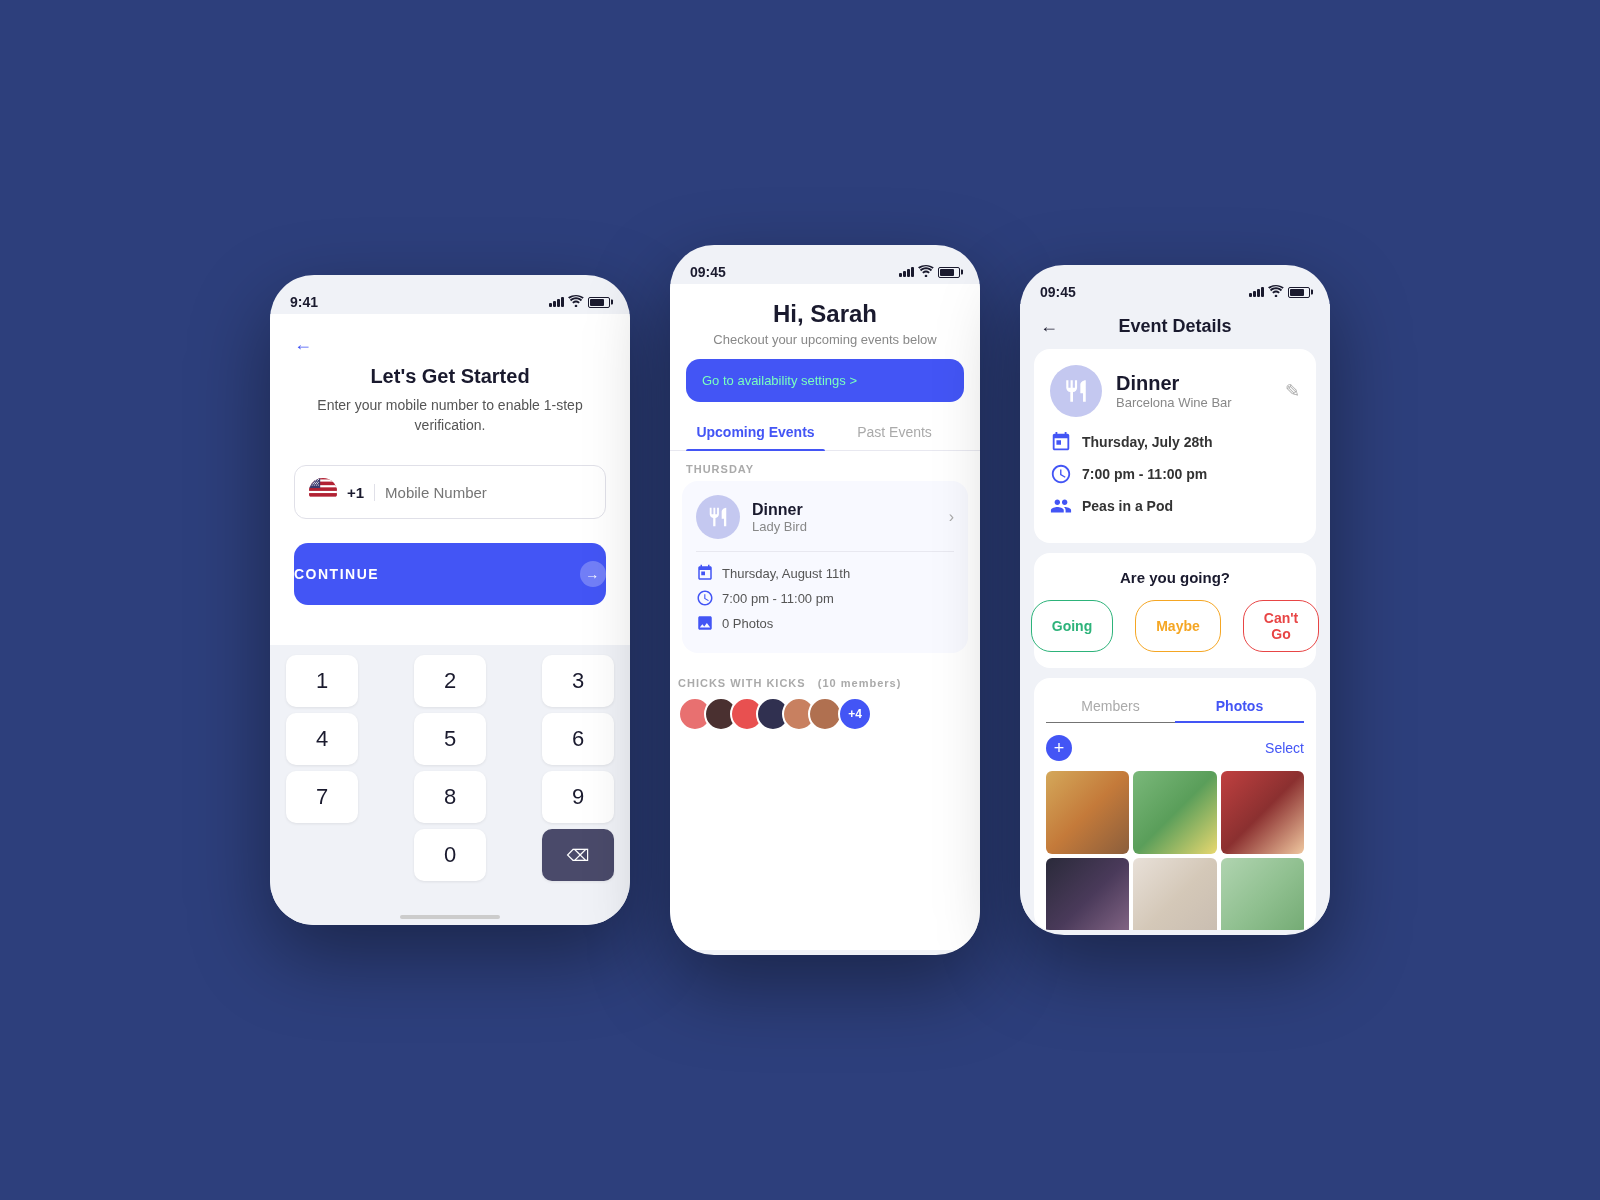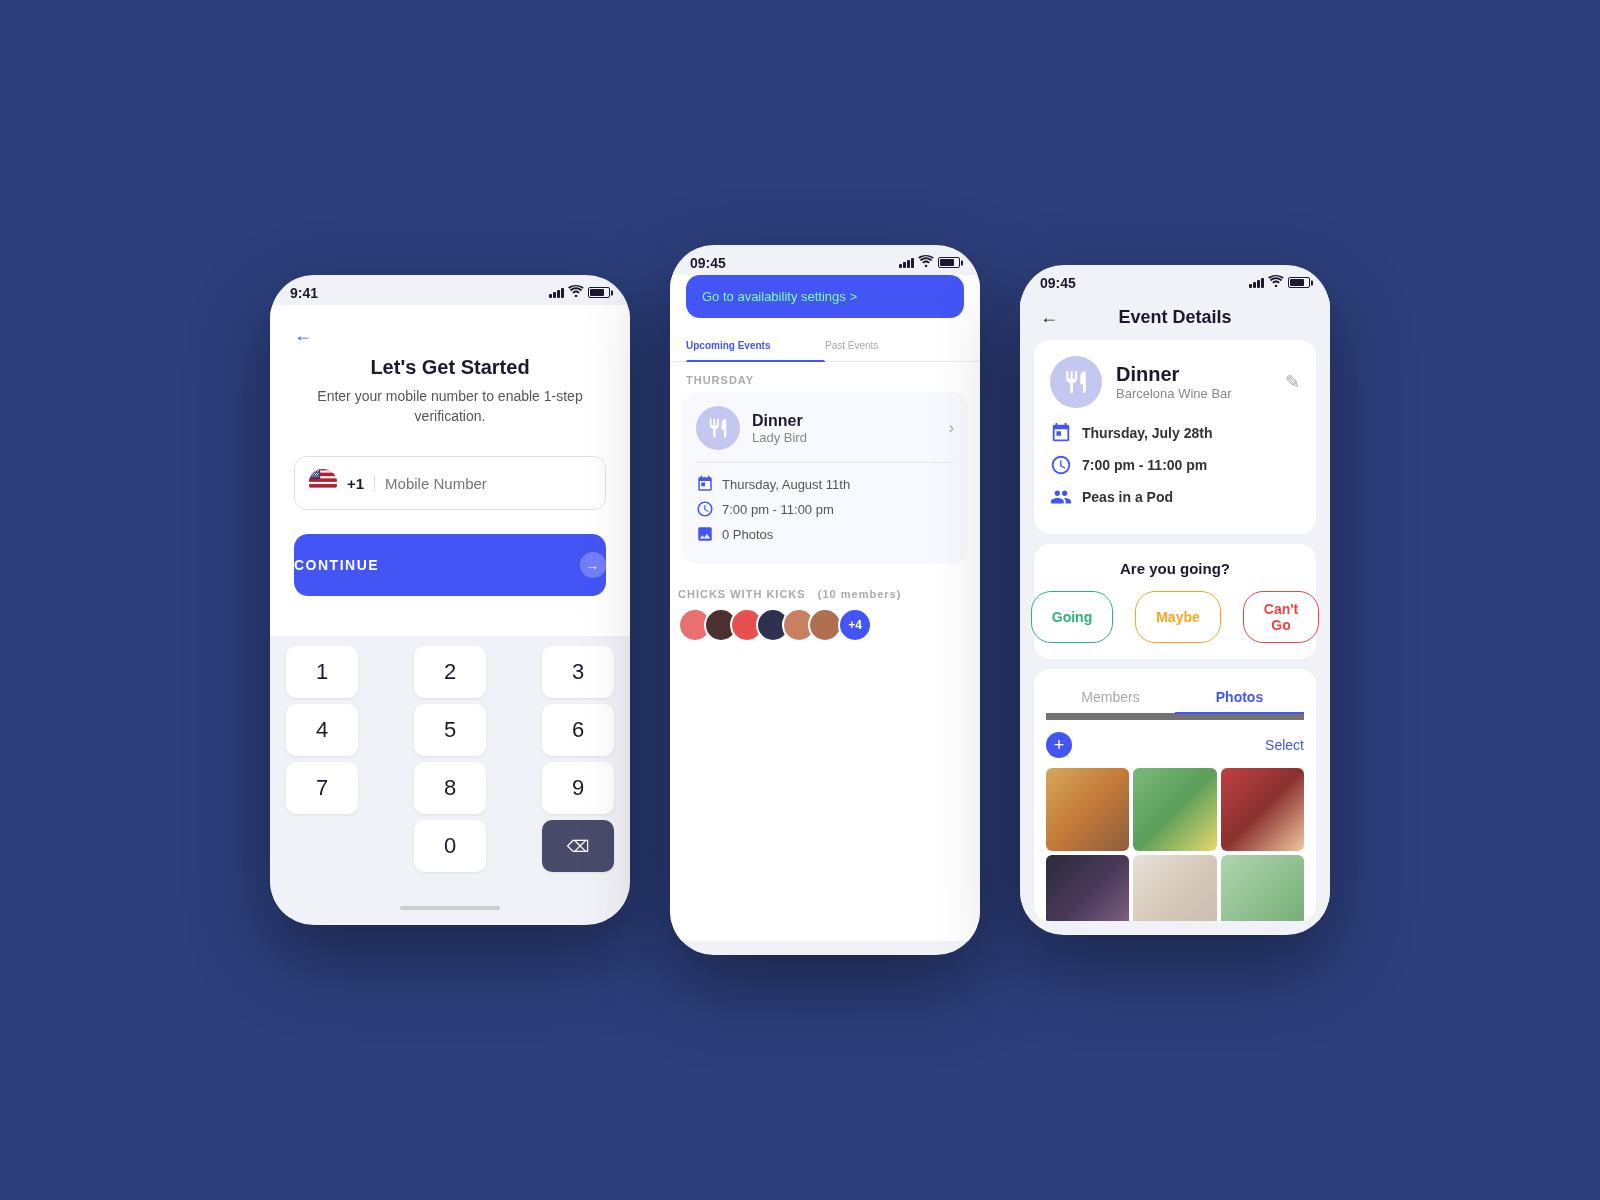--- a/index.html
+++ b/index.html
@@ -29,22 +29,22 @@
       position: relative;
     }
     .phone-1 { width: 360px; height: 650px; }
     .phone-2 { width: 310px; height: 710px; }
     .phone-3 { width: 310px; height: 670px; }
 
     
     .status-bar {
       display: flex;
       justify-content: space-between;
-      align-items: flex-start;
-      padding: 10px 20px 4px;
+      align-items: center;
+      padding: 19px 20px 4px;
       font-size: 13px;
       font-weight: 600;
       color: #1a1a2e;
     }
     .status-bar .time { font-weight: 700; font-size: 14px; }
     .status-icons { display: flex; align-items: center; gap: 4px; }
     .signal-bars { display: flex; align-items: flex-end; gap: 1px; }
     .signal-bar { background: #1a1a2e; border-radius: 1px; width: 3px; }
     .bar1 { height: 4px; }
     .bar2 { height: 6px; }
@@ -109,22 +109,22 @@
       color: #fff;
     }
     .avail-text { font-size: 14px; line-height: 1.4; margin-bottom: 6px; }
     .avail-link { font-size: 13px; color: #7affbf; cursor: pointer; }
     .tabs-row {
       display: flex;
       border-bottom: 1px solid #e8e8f0;
       padding: 0 16px;
     }
     .tab {
-      flex: 1; text-align: left; padding: 10px 0;
-      font-size: 10px; cursor: pointer;
+      flex: 1; text-align: center; padding: 10px 0;
+      font-size: 14px; cursor: pointer;
       position: relative;
     }
     .tab.active { color: #4355f5; font-weight: 600; }
     .tab.active::after { content: ''; position: absolute; bottom: -1px; left: 0; right: 0; height: 2px; background: #4355f5; border-radius: 2px 2px 0 0; }
     .tab.inactive { color: #aaa; }
     .day-label { font-size: 11px; font-weight: 700; letter-spacing: 1px; color: #aaa; padding: 12px 16px 6px; }
     .event-card { background: #f8f9ff; border-radius: 16px; margin: 0 12px 12px; padding: 14px; }
     .event-row { display: flex; align-items: center; gap: 12px; padding-bottom: 12px; border-bottom: 1px solid #e8e8f0; margin-bottom: 12px; }
     .event-icon-wrap { width: 44px; height: 44px; background: #c4c8f0; border-radius: 50%; display: flex; align-items: center; justify-content: center; flex-shrink: 0; }
     .event-icon-wrap svg { width: 22px; height: 22px; }
@@ -154,21 +154,21 @@
     .p3-detail { display: flex; align-items: center; gap: 10px; margin-bottom: 10px; font-size: 14px; color: #333; font-weight: bold; }
     .p3-detail-icon { width: 22px; height: 22px; color: #4355f5; flex-shrink: 0; }
     .rsvp-card { background: #fff; border-radius: 16px; margin: 0 14px 10px; padding: 16px; }
     .rsvp-title { font-size: 15px; font-weight: 700; color: #1a1a2e; text-align: center; margin-bottom: 14px; }
     .rsvp-buttons { display: flex; justify-content: center; gap: 22px; }
     .rsvp-btn { border-radius: 20px; padding: 9px 20px; font-size: 14px; font-weight: 600; cursor: pointer; background: #fff; }
     .rsvp-going { border: 1.5px solid #2db37a; color: #2db37a; }
     .rsvp-maybe { border: 1.5px solid #f5a623; color: #f5a623; }
     .rsvp-cantgo { border: 1.5px solid #e84545; color: #e84545; }
     .photos-section { background: #fff; border-radius: 16px; margin: 0 14px; padding: 12px; flex: 1; overflow: hidden; }
-    .photos-tabs { display: flex; border-bottom: 7px solid #737373; margin-bottom: 12px; }
+    .photos-tabs { display: flex; border-bottom: 1px solid #737373; margin-bottom: 12px; }
     .photos-tab { flex: 1; text-align: center; padding: 8px 0; font-size: 14px; cursor: pointer; position: relative; }
     .photos-tab.active { color: #4355f5; font-weight: 600; }
     .photos-tab.active::after { content: ''; position: absolute; bottom: -1px; left: 0; right: 0; height: 2px; background: #4355f5; }
     .photos-tab.inactive { color: #aaa; }
     .photos-toolbar { display: flex; justify-content: space-between; align-items: center; margin-bottom: 10px; }
     .add-btn { background: #4355f5; color: #fff; border-radius: 50%; width: 26px; height: 26px; display: flex; align-items: center; justify-content: center; font-size: 18px; cursor: pointer; }
     .select-btn { font-size: 14px; color: #4355f5; cursor: pointer; font-weight: 500; }
     .photos-grid { display: grid; grid-template-columns: repeat(3, 1fr); gap: 4px; }
     .photo-thumb { border-radius: 6px; overflow: hidden; aspect-ratio: 1; }
     .photo-placeholder { width: 100%; height: 100%; }
@@ -310,20 +310,24 @@
               <path d="M12 14.5c1.1 0 2 .9 2 2s-.9 2-2 2-2-.9-2-2 .9-2 2-2zm-5.7-3.8c1.5-1.5 3.6-2.4 5.7-2.4s4.2.9 5.7 2.4l-2.1 2.1c-1-.9-2.2-1.5-3.6-1.5s-2.6.6-3.6 1.5l-2.1-2.1zm-3.5-3.5C5 4.9 8.4 3.5 12 3.5s7 1.4 9.2 3.7l-2.1 2.1C17.3 7.5 14.8 6.5 12 6.5S6.7 7.5 4.9 9.3L2.8 7.2zm-3.5-3.5C3.3 1.4 7.5 0 12 0s8.7 1.4 11.7 3.7L21.6 5.8C19.1 3.5 15.7 2 12 2S4.9 3.5 2.4 5.8L.3 3.7l-.5-.5z" fill="#1a1a2e"></path>
             </svg>
         </span>
         <div class="battery">
             <div class="battery-fill"></div>
           </div>
       </div>
     </div>
 
     <div class="phone2-content">
+      <div class="p2-header">
+        <div class="p2-greeting">Hi, Sarah</div>
+        <div class="p2-sub">Checkout your upcoming events below</div>
+      </div>
 
       <div class="availability-banner">
         <div class="avail-link">Go to availability settings &gt;</div>
       </div>
 
       <div class="tabs-row">
         <div class="tab active">Upcoming Events</div>
         <div class="tab inactive">Past Events</div>
       </div>
 

